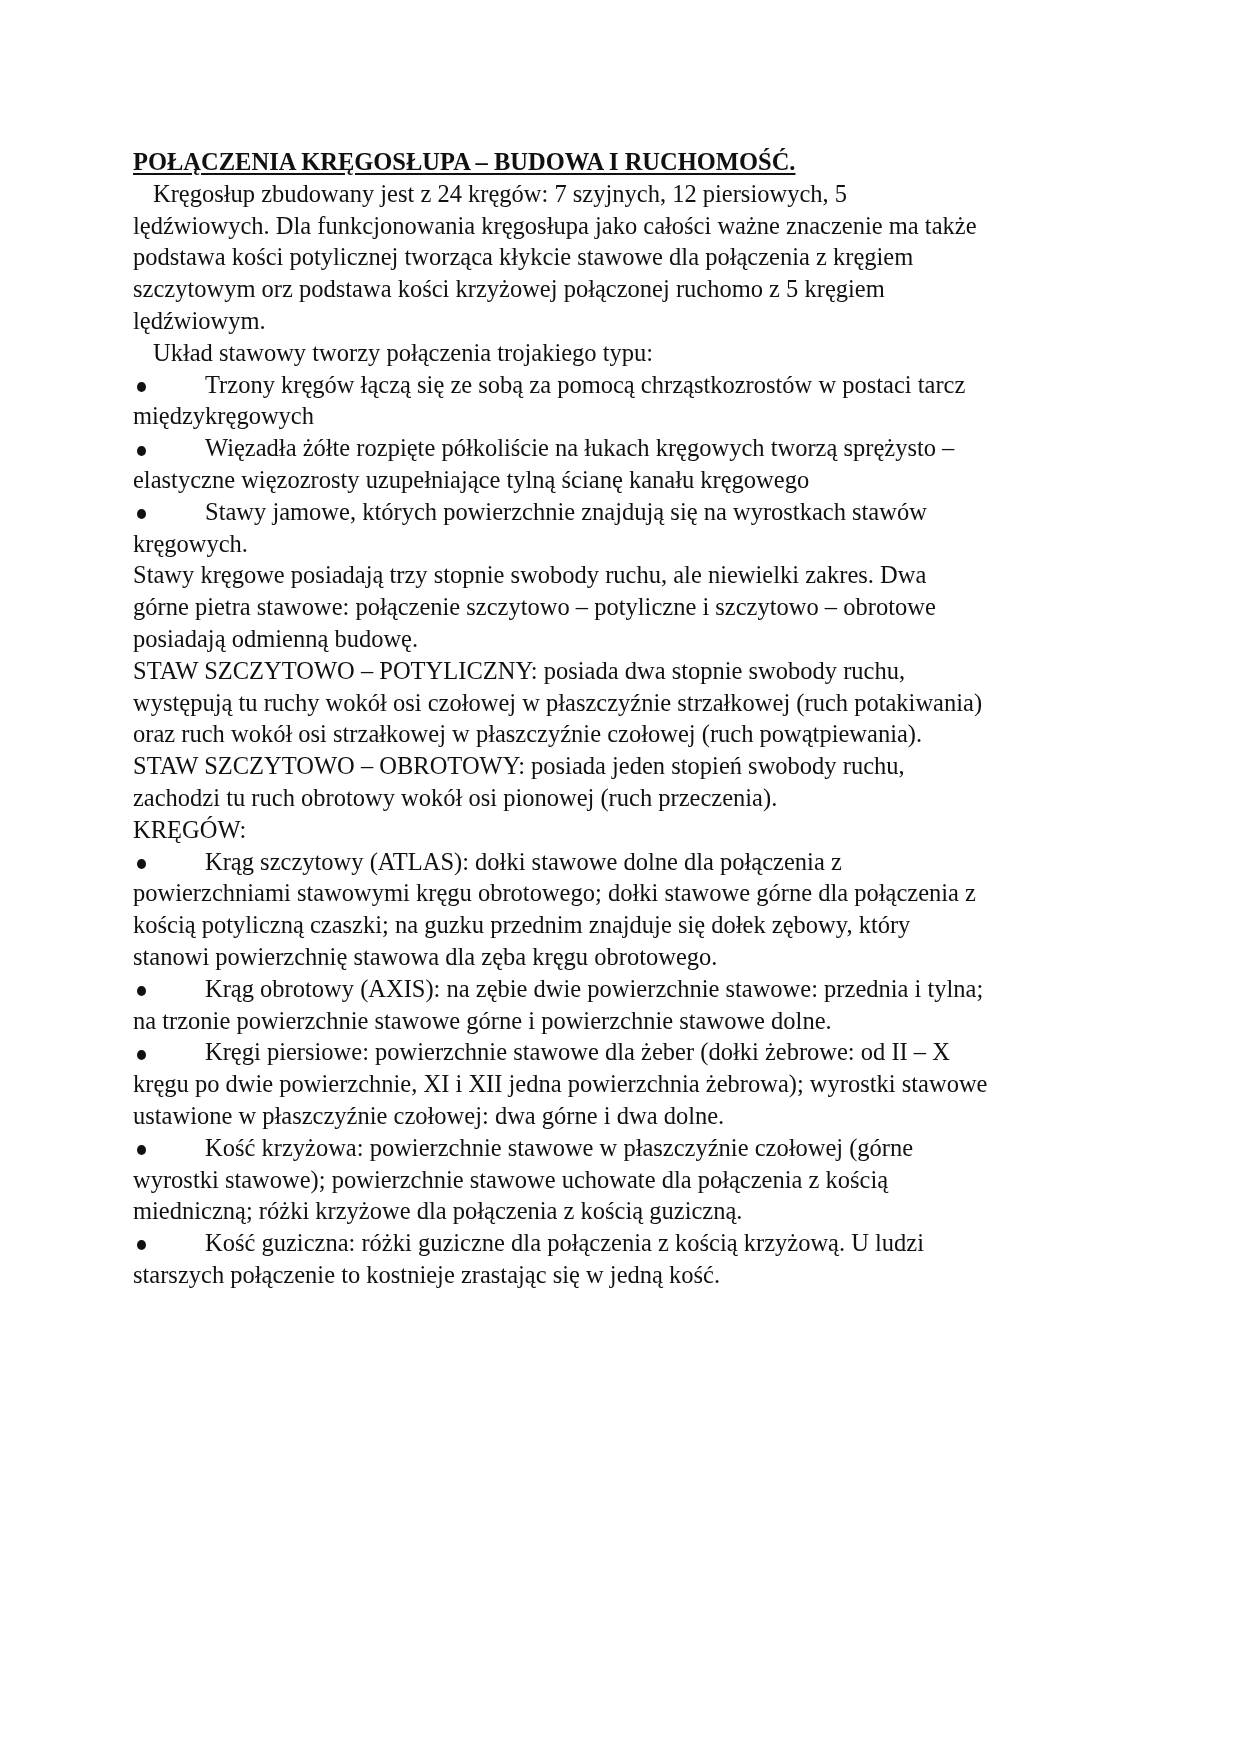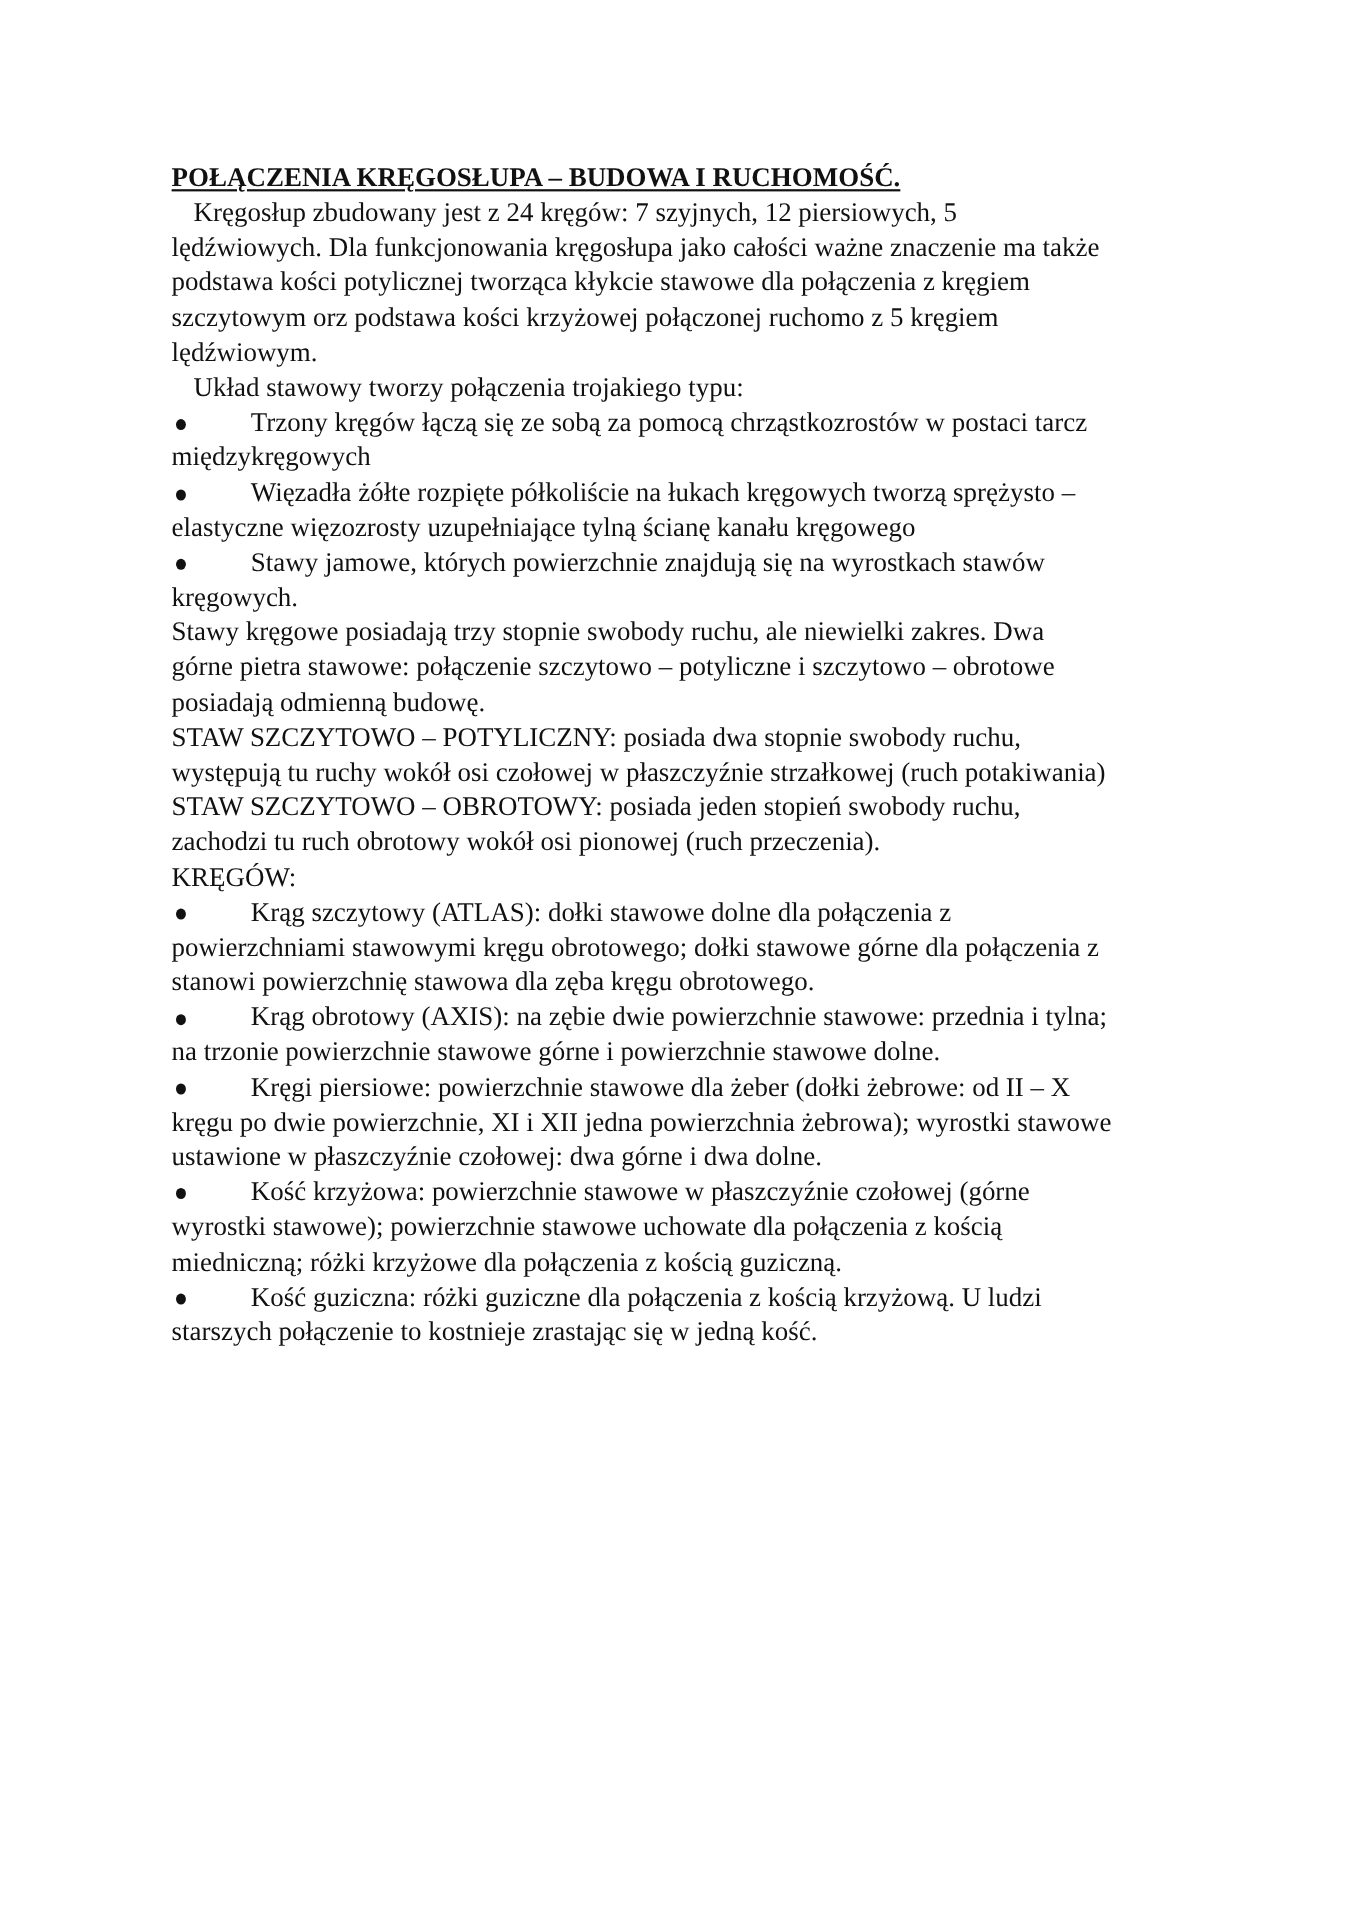--- a/index.html
+++ b/index.html
@@ -1,18 +1,18 @@
 <!DOCTYPE html>
 <html><head>
   <meta charset="utf-8">
   <style>
     html, body { margin: 0; padding: 0; background: #ffffff; }
     body { width: 1240px; height: 1754px; position: relative; overflow: hidden; }
     .page {
-      position: absolute; left: 156px; top: 146px; width: 950px;
+      position: absolute; left: 133px; top: 146px; width: 950px;
       font-family: "Liberation Serif", "DejaVu Serif", serif;
       font-size: 24.5px; color: #111111;
     }
     .line { height: 31.8px; line-height: 31.8px; white-space: nowrap; }
     .title { font-weight: bold; text-decoration: underline; text-decoration-thickness: 2px; text-underline-offset: 3px; }
     .indent { padding-left: 20px; }
     .bullet-line { position: relative; }
     .bullet-dot { display: inline-block; width: 72px; }
     .bullet-dot::before { content: ""; display: inline-block; width: 9px; height: 10px; border-radius: 50%; background: #111; margin-left: 4px; vertical-align: middle; }
     .b { font-weight: normal; }
@@ -51,35 +51,37 @@
 
   <div>
     <div class="line">Stawy kręgowe posiadają trzy stopnie swobody ruchu, ale niewielki  zakres. Dwa</div>
     <div class="line">górne pietra stawowe: połączenie szczytowo – potyliczne i szczytowo – obrotowe</div>
     <div class="line">posiadają odmienną budowę.</div>
   </div>
 
   <div>
     <div class="line"><span class="b">STAW SZCZYTOWO – POTYLICZNY:</span><span class="semi"> posiada dwa stopnie swobody ruchu,</span></div>
     <div class="line">występują tu ruchy wokół osi czołowej w płaszczyźnie strzałkowej (ruch potakiwania)</div>
+    <div class="line">oraz ruch wokół osi strzałkowej w płaszczyźnie czołowej (ruch powątpiewania).</div>
   </div>
 
   <div>
     <div class="line"><span class="b">STAW SZCZYTOWO</span><span> – OBROTOWY: posiada jeden stopień swobody ruchu,</span></div>
     <div class="line">zachodzi tu ruch obrotowy wokół osi pionowej (ruch przeczenia).</div>
   </div>
 
   <div>
     <div class="line">KRĘGÓW:</div>
   </div>
 
   <div>
     <div>
       <div class="line"><span class="bullet-dot"></span><span>Krąg szczytowy (ATLAS): dołki stawowe dolne dla połączenia z</span></div>
       <div class="line">powierzchniami stawowymi kręgu obrotowego; dołki stawowe górne dla połączenia z</div>
+      <div class="line">kością potyliczną czaszki; na guzku przednim znajduje się dołek zębowy, który</div>
       <div class="line">stanowi powierzchnię stawowa dla zęba kręgu obrotowego.</div>
     </div>
     <div>
       <div class="line"><span class="bullet-dot"></span><span>Krąg obrotowy (AXIS): na zębie dwie powierzchnie stawowe: przednia i tylna;</span></div>
       <div class="line">na trzonie powierzchnie stawowe górne i powierzchnie stawowe dolne.</div>
     </div>
     <div>
       <div class="line"><span class="bullet-dot"></span><span>Kręgi piersiowe: powierzchnie stawowe dla żeber (dołki żebrowe: od II – X</span></div>
       <div class="line">kręgu po dwie powierzchnie, XI i XII jedna powierzchnia żebrowa); wyrostki stawowe</div>
       <div class="line">ustawione w płaszczyźnie czołowej: dwa górne i dwa dolne.</div>

